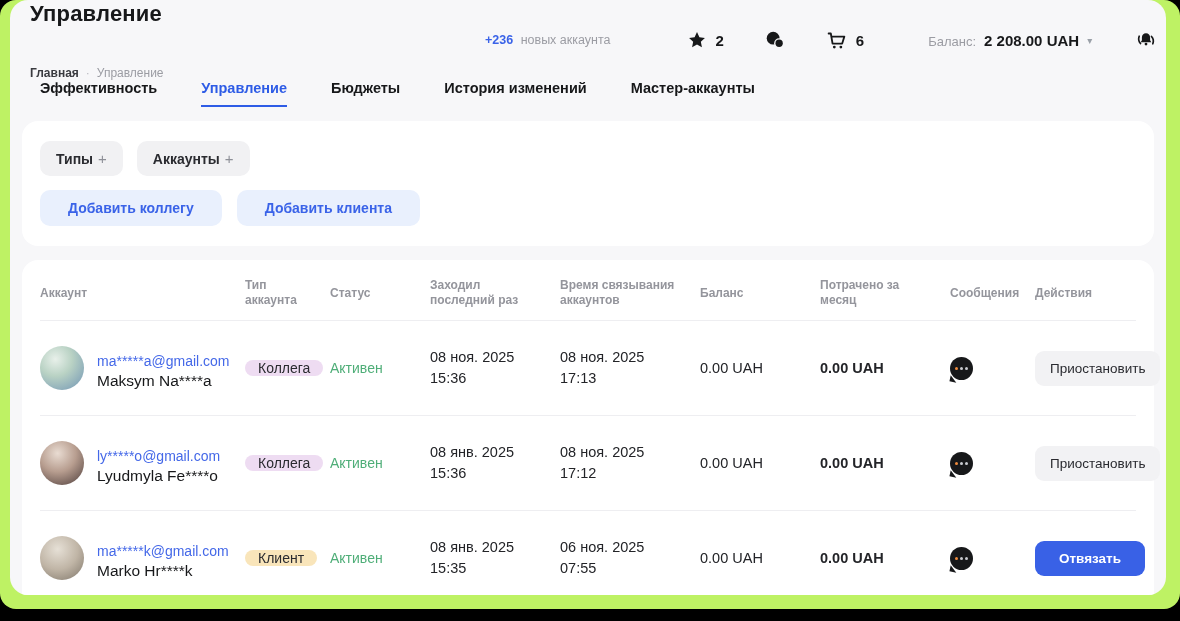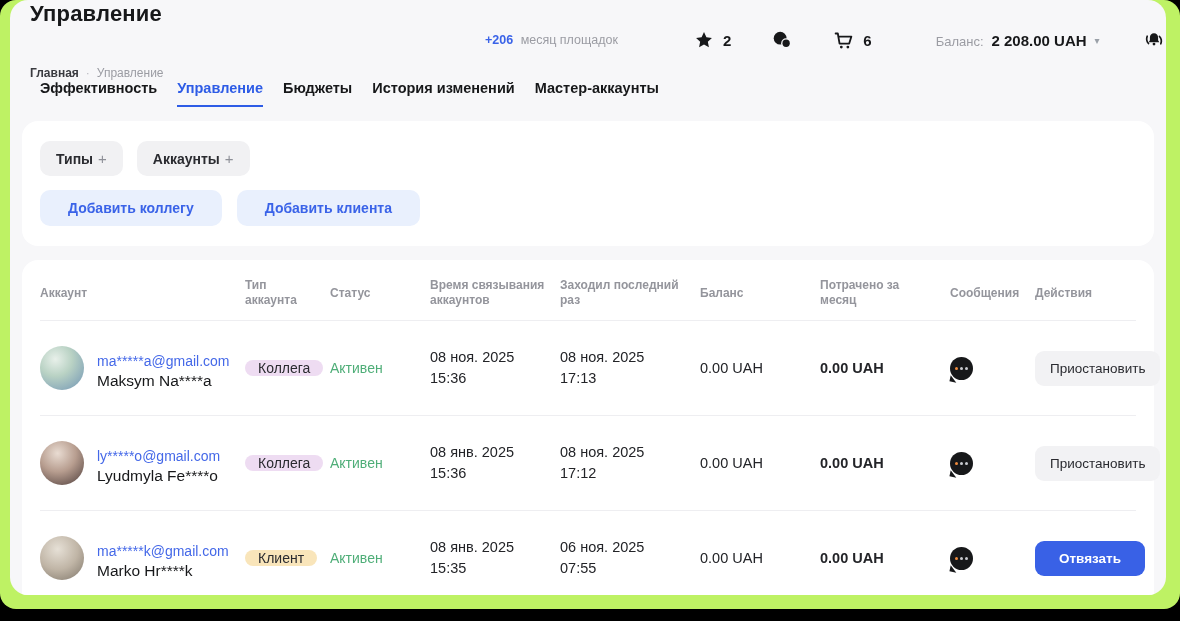--- a/index.html
+++ b/index.html
@@ -38,21 +38,21 @@
   .icon-btn { display: inline-flex; align-items: center; justify-content: center; cursor: pointer; }
 
   .balance { display: flex; align-items: baseline; gap: 8px; margin-left: 64px; cursor: pointer; white-space: nowrap; }
   .balance .lbl { font-size: 13px; color: #9b9ca3; }
   .balance .val { font-size: 15px; font-weight: 700; color: #17181a; }
   .balance .chev { font-size: 10px; color: #9aa0a8; align-self: center; }
 
   .bell-wrap { margin-left: 42px; }
 
   
-  .tabs { display: flex; gap: 20px; padding: 10px 0 0 30px; }
+  .tabs { display: flex; gap: 44px; padding: 10px 0 0 30px; }
   .tab { font-size: 14.5px; font-weight: 700; color: #17181a; padding-bottom: 9px; cursor: pointer; border-bottom: 2px solid transparent; }
   .tab.active { color: #2e5ce6; border-bottom-color: #2e5ce6; }
 
   
   .card { background: #ffffff; border-radius: 16px; margin: 0 12px; }
   .filters-card { margin-top: 14px; padding: 20px 18px; }
   .pill-row { display: flex; gap: 14px; }
   .pill {
     background: #f1f1f3; border: none; border-radius: 10px;
     padding: 9px 16px; font-size: 14px; color: #2a2b30; font-weight: 600;
@@ -126,22 +126,22 @@
       <div class="title-block">
         <div class="page-title">Управление</div>
         <div class="breadcrumb">
           <span class="home">Главная</span>
           <span class="sep">·</span>
           <span class="current">Управление</span>
         </div>
       </div>
 
       <div class="new-sites">
-        <span class="count">+206</span>
-        <span class="label">месяц площадок</span>
+        <span class="count">+236</span>
+        <span class="label">новых аккаунта</span>
       </div>
 
       <div class="top-divider"></div>
 
       <div class="metric">
         <span class="icon-btn">
           <svg width="20" height="20" viewBox="0 0 24 24">
               <path fill="#17181a" d="M12 2.5l2.9 6.2 6.6.8-4.9 4.6 1.3 6.6L12 17.4l-5.9 3.3 1.3-6.6-4.9-4.6 6.6-.8z"></path>
             </svg>
         </span>
@@ -212,22 +212,22 @@
         <button class="btn-soft">Добавить клиента</button>
       </div>
     </div>
 
     <div class="card table-card">
 
       <div class="grid-row thead">
         <div class="th">Аккаунт</div>
         <div class="th">Тип аккаунта</div>
         <div class="th">Статус</div>
+        <div class="th">Заходил последний раз</div>
         <div class="th">Время связывания аккаунтов</div>
-        <div class="th">Заходил последний раз</div>
         <div class="th">Баланс</div>
         <div class="th">Потрачено за месяц</div>
         <div class="th">Сообщения</div>
         <div class="th">Действия</div>
       </div>
 
       <div class="grid-row trow">
         <div class="acct">
           <div class="avatar a1"></div>
           <div class="acct-text">

